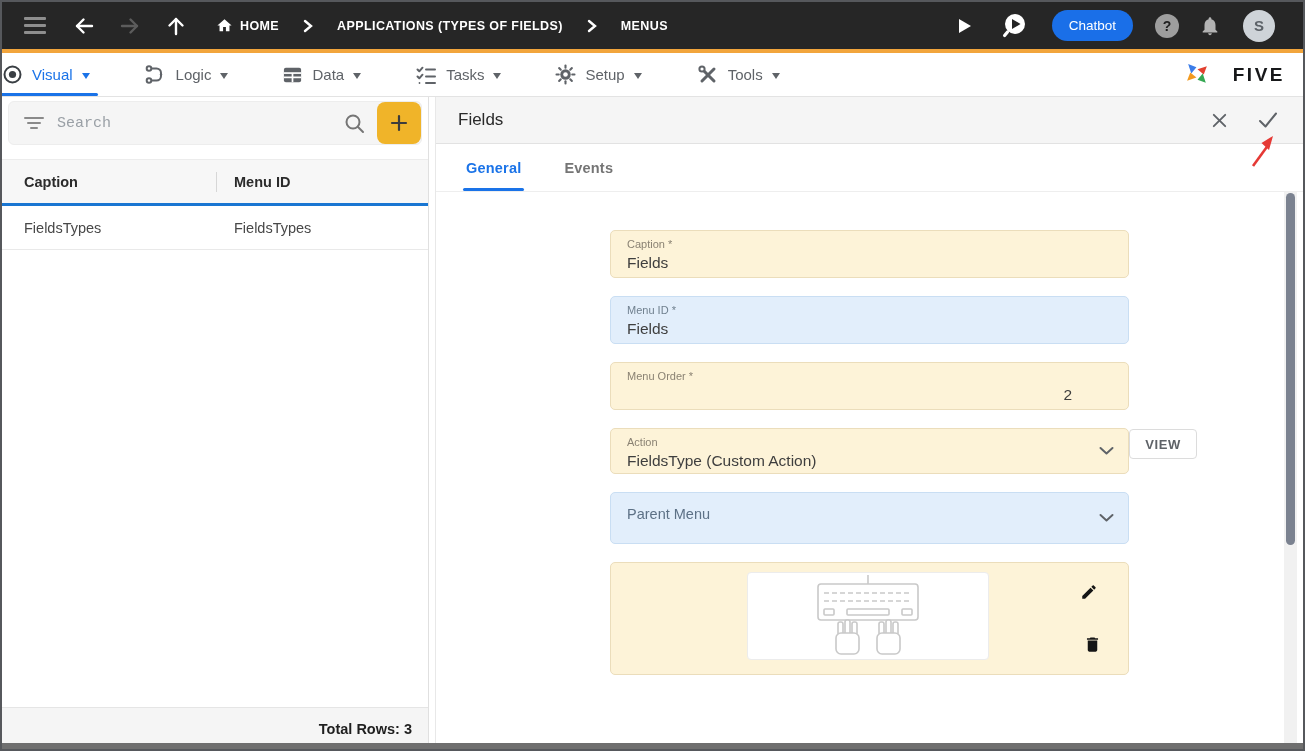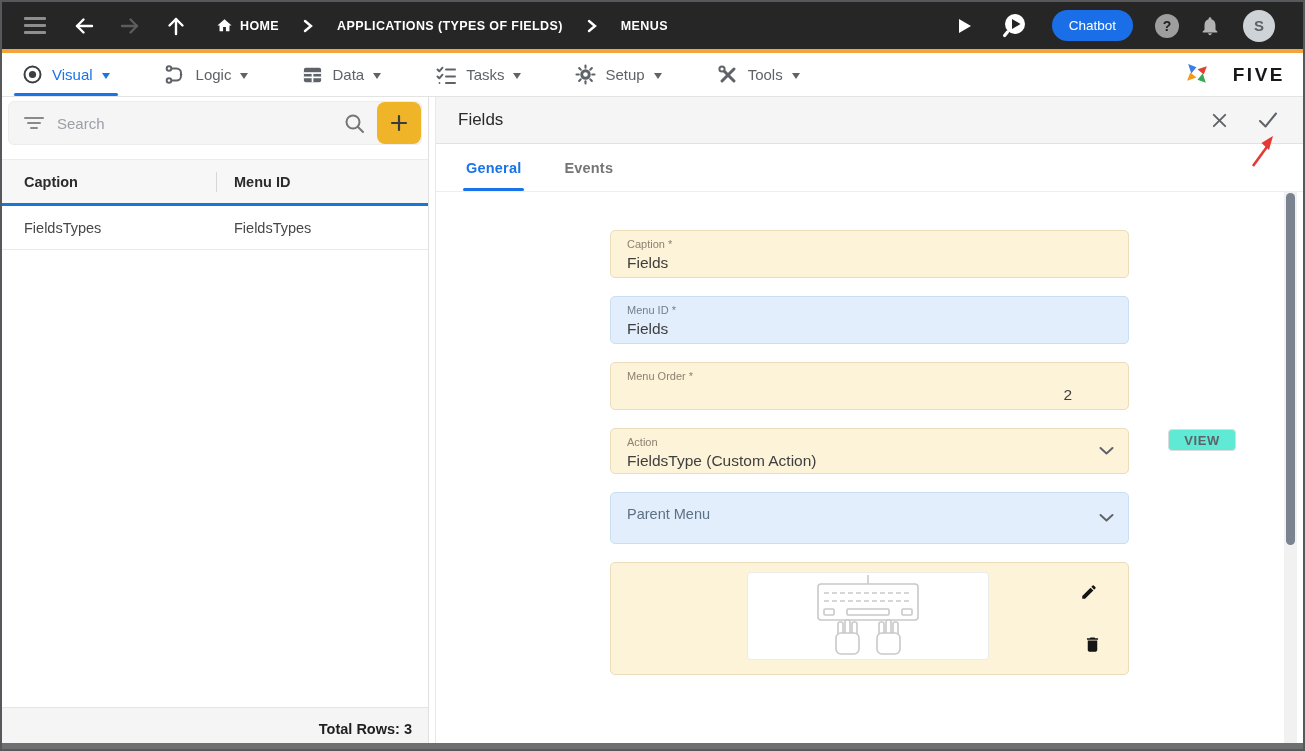--- a/index.html
+++ b/index.html
@@ -20,34 +20,34 @@
   .chatbot-btn{background:#1a6fe8;border:none;border-radius:17px;color:#fff;font-size:13.5px;font-family:inherit;padding:8px 17px;margin-left:24px;cursor:pointer}
   .help-btn{width:24px;height:24px;border-radius:50%;background:#9e9e9e;color:#202020;font-size:14px;font-weight:700;margin-left:22px}
   .bell-btn{margin-left:20px}
   .avatar{width:32px;height:32px;border-radius:50%;background:#ced3d8;color:#5b6167;font-size:15px;font-weight:700;display:flex;align-items:center;justify-content:center;margin-left:22px;cursor:pointer}
   .play-btn{margin-left:0}
   .preview-btn{margin-left:26px}
 
   .accent-line{height:4px;background:#F2A53C;flex:0 0 auto}
 
   
-  .toolbar{height:44px;background:#fff;border-bottom:1px solid #e3e3e3;display:flex;align-items:stretch;padding-left:20px;flex:0 0 auto}
+  .toolbar{height:44px;background:#fff;border-bottom:1px solid #e3e3e3;display:flex;align-items:stretch;flex:0 0 auto}
   .menu-item{display:flex;align-items:center;gap:9px;margin-right:54px;position:relative;color:#5f6368;font-size:15px;cursor:pointer}
   .menu-item.active{color:#1A73E8}
   .menu-item.active::after{content:"";position:absolute;left:-8px;right:-8px;bottom:0;height:3px;background:#1A73E8;border-radius:2px}
   .caret{width:0;height:0;border-left:4.5px solid transparent;border-right:4.5px solid transparent;border-top:6px solid currentColor;margin-top:2px}
   .brand{margin-left:auto;margin-right:18px;display:flex;align-items:center;gap:22px}
   .brand-text{font-size:19px;font-weight:700;letter-spacing:2.5px;color:#17181a}
 
   
   .main{flex:1;display:flex;min-height:0;position:relative}
 
   .left-panel{width:427px;flex:0 0 auto;display:flex;flex-direction:column;border-right:1px solid #e0e0e0;background:#fff}
   .search-row{margin:4px 6px 0 6px;height:44px;background:#f5f5f5;border:1px solid #ededed;border-radius:6px;display:flex;align-items:center;padding-left:14px;flex:0 0 auto}
-  .search-input{flex:1;border:none;outline:none;background:transparent;font-size:15px;color:#444;margin-left:12px;font-family:Liberation Sans, sans-serif;min-width:0}
+  .search-input{flex:1;border:none;outline:none;background:transparent;font-size:15px;color:#444;margin-left:12px;font-family:Liberation Mono, monospace;min-width:0}
   .search-input::placeholder{color:#9aa0a6}
   .search-glass{margin:0 12px 0 8px;flex:0 0 auto}
   .add-btn{width:44px;height:42px;background:#F0B429;border:none;border-radius:8px;display:flex;align-items:center;justify-content:center;cursor:pointer;flex:0 0 auto}
   .grid-header{margin-top:14px;height:47px;background:#f7f7f7;border-top:1px solid #ececec;border-bottom:3px solid #1976d2;display:flex;align-items:center;font-size:14.5px;font-weight:700;color:#2b2b2b;flex:0 0 auto}
   .cell-caption{width:214px;padding-left:22px}
   .col-divider{width:1px;height:20px;background:#d7d7d7}
   .cell-menuid{padding-left:17px}
   .grid-row{height:44px;display:flex;align-items:center;border-bottom:1px solid #e9e9e9;font-size:14.5px;color:#484848;background:#fff;cursor:pointer;flex:0 0 auto}
   .left-spacer{flex:1}
   .grid-footer{height:42px;background:#f5f5f5;border-top:1px solid #e5e5e5;display:flex;align-items:center;justify-content:flex-end;padding-right:16px;font-size:14.5px;font-weight:700;color:#1f1f1f;flex:0 0 auto}
@@ -72,21 +72,21 @@
   .field.normal{background:#E2EEFB;border:1px solid #C9DEF3}
   .h48{height:48px}.h46{height:46px}.h52{height:52px}.h113{height:113px}
   .f-label-sm{font-size:11px;margin-bottom:4px}
   .changed .f-label-sm{color:#8A8273}
   .normal .f-label-sm{color:#70808F}
   .f-label-lg{font-size:14.5px;padding-top:6px;color:#5D7186}
   .field-icon .f-label-lg{color:#9b958a;font-size:15px}
   .f-value{font-size:15.5px;color:#3E3E3E}
   .f-value.num{text-align:right;padding-right:40px}
   .chevron-down{position:absolute;right:14px;top:50%;transform:translateY(-50%);color:#5f6368;display:flex}
-  .view-btn{position:absolute;left:557px;top:0;width:68px;height:22px;background:#5eead4;border:1px solid #dcdcdc;border-radius:4px;font-size:13px;font-weight:700;letter-spacing:.6px;color:#5f6368;display:flex;align-items:center;justify-content:center;cursor:pointer;font-family:inherit}
+  .view-btn{position:absolute;left:518px;top:0;width:68px;height:30px;background:#ffffff;border:1px solid #dcdcdc;border-radius:4px;font-size:13px;font-weight:700;letter-spacing:.6px;color:#5f6368;display:flex;align-items:center;justify-content:center;cursor:pointer;font-family:inherit}
   .icon-box{position:absolute;left:136px;top:9px;width:242px;height:88px;background:#fff;border:1px solid #ececec;border-radius:4px;display:flex;align-items:center;justify-content:center}
   .edit-btn{position:absolute;right:30px;top:20px}
   .del-btn{position:absolute;right:26px;top:72px}
   .h-scrollbar{position:absolute;left:0;right:0;bottom:0;height:6px;background:#6f6f6f;z-index:40;cursor:pointer}
 </style>
 </head>
 <body>
 
 <div class="window">
 

